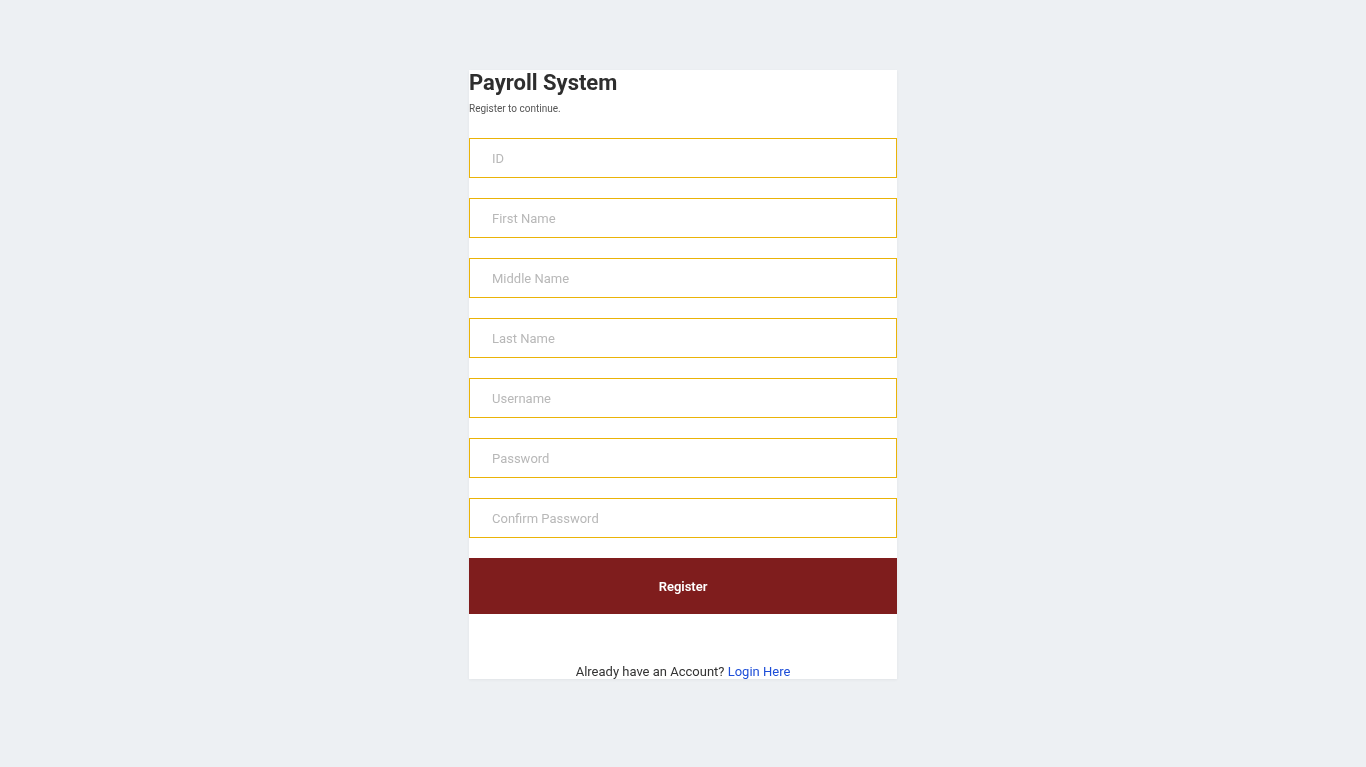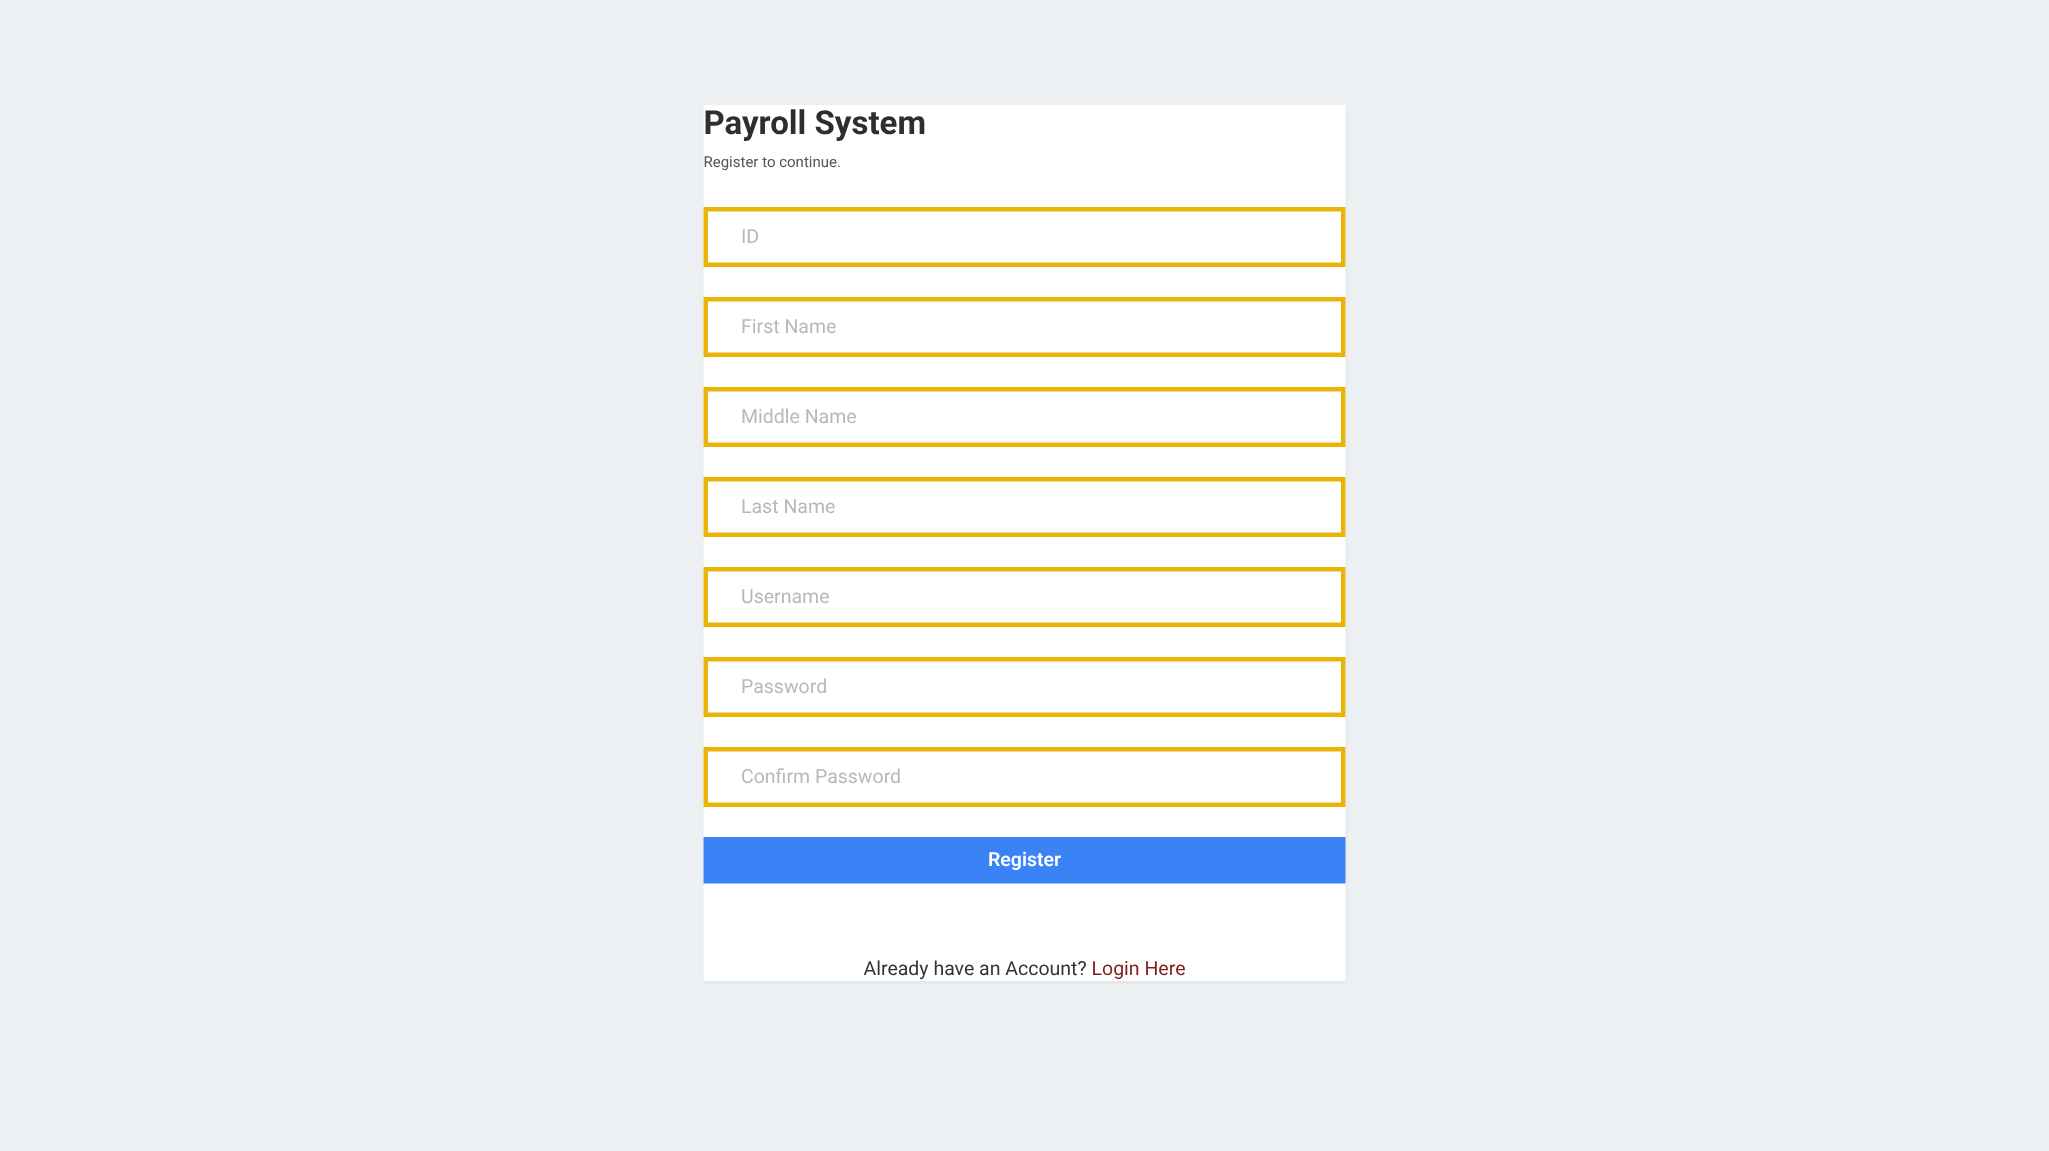--- a/index.html
+++ b/index.html
@@ -34,54 +34,54 @@
     
     .subtitle {
       font-size: 10px;
       color: #555;
       margin-bottom: 24px;
     }
     
     .input-field {
       width: 100%;
       height: 40px;
-      border: 3px solid #eab308;
+      border: 1px solid #eab308;
       padding: 0 22px;
       font-size: 13px;
       color: #4d7c0f;
       margin-bottom: 20px;
       outline: none;
       font-family: inherit;
     }
     
     .input-field::placeholder {
       color: #b8b8b8;
     }
     
     .register-btn {
       width: 100%;
-      height: 31px;
-      background-color: #3b82f6;
+      height: 56px;
+      background-color: #7f1d1d;
       color: #ffffff;
       border: none;
       font-size: 13px;
       font-weight: 600;
       cursor: pointer;
       font-family: inherit;
     }
     
     .footer-text {
       text-align: center;
       font-size: 13px;
       color: #333;
       margin-top: 50px;
     }
     
     .login-link {
-      color: #7f1d1d;
+      color: #1d4ed8;
       text-decoration: none;
       cursor: pointer;
     }
   </style>
 </head>
 <body>
 
 <div class="card">
   <h1 class="title">Payroll System</h1>
   <p class="subtitle">Register to continue.</p>

